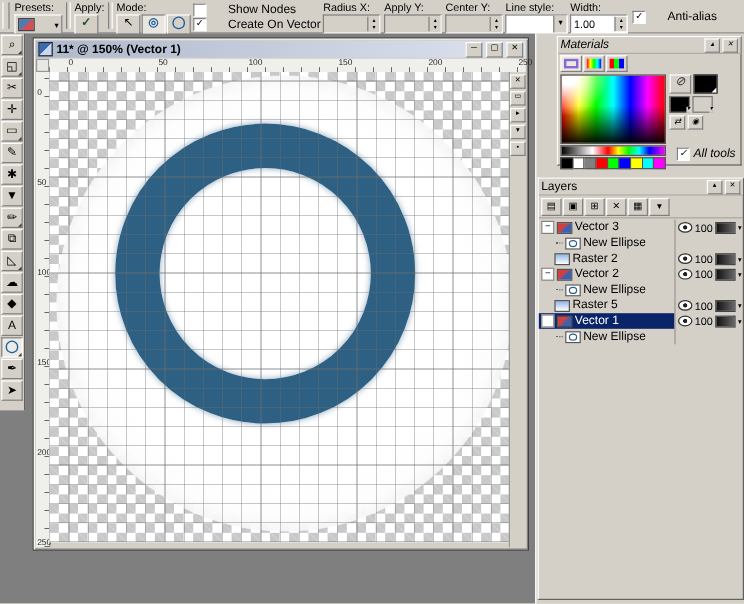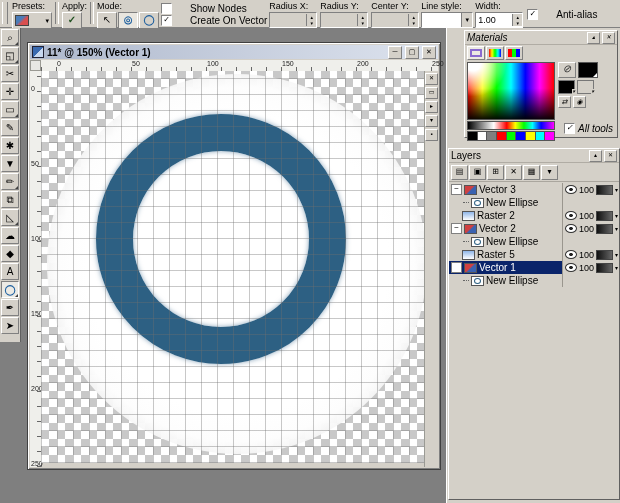--- a/index.html
+++ b/index.html
@@ -46,21 +46,21 @@
   
   #toolpal{position:absolute;left:0;top:28px;width:21px;height:314px;background:#d4d0c8;
            border-right:1px solid #606060;padding:1px 0 0 1px;box-sizing:border-box;z-index:3;}
   .tool{position:relative;width:18px;height:17px;margin-bottom:1px;background:#d4d0c8;
         border:1px solid;border-color:#fff #808080 #808080 #fff;
         font-size:10px;line-height:15px;text-align:center;box-sizing:border-box;}
   .tool-sel{border-color:#808080 #fff #fff #808080;background:#eceae4;}
   .fly{position:absolute;right:0;bottom:0;width:0;height:0;border-left:3px solid transparent;border-bottom:3px solid #404040;}
 
   
-  #canvaswin{position:absolute;left:27px;top:42px;width:412px;height:426px;background:#d4d0c8;
+  #canvaswin{position:absolute;left:27px;top:31px;width:412px;height:426px;background:#d4d0c8;
              border:1px solid #404040;box-shadow:inset 1px 1px 0 #fff, inset -1px -1px 0 #808080;z-index:2;}
   #cw-title{position:absolute;left:2px;top:2px;right:2px;height:14px;
             background:linear-gradient(to right,#aeb8cc,#dde3ee);display:flex;align-items:center;padding:0 2px;gap:3px;}
   #cw-title .doc-ic{width:10px;height:10px;background:linear-gradient(135deg,#3a6ab0 50%,#c8d8f0 50%);border:1px solid #223;}
   #cw-title .t{font-weight:bold;font-size:10px;white-space:nowrap;flex:1;}
   .winbtn{width:12px;height:11px;background:#d4d0c8;border:1px solid;border-color:#fff #808080 #808080 #fff;
           font-size:7px;line-height:9px;text-align:center;}
   #cw-body{position:absolute;left:2px;top:17px;right:2px;bottom:2px;}
   #ruler-corner{position:absolute;left:0;top:0;width:11px;height:11px;background:#e8e8e4;border:1px solid #9a9a94;box-sizing:border-box;}
   #hruler{position:absolute;left:11px;top:0;right:0;height:11px;background:#efefeb;border-bottom:1px solid #808080;
@@ -209,21 +209,21 @@
           <div class="tb-label">Radius X:</div>
           <div class="numfield">
             <span class="numval"></span>
             <span class="spin">
               <i>▴</i>
               <i>▾</i>
             </span>
           </div>
         </div>
         <div class="tb-group">
-          <div class="tb-label">Radius Y:</div>
+          <div class="tb-label">Apply Y:</div>
           <div class="numfield">
             <span class="numval"></span>
             <span class="spin">
               <i>▴</i>
               <i>▾</i>
             </span>
           </div>
         </div>
         <div class="tb-group">
           <div class="tb-label">Center Y:</div>

